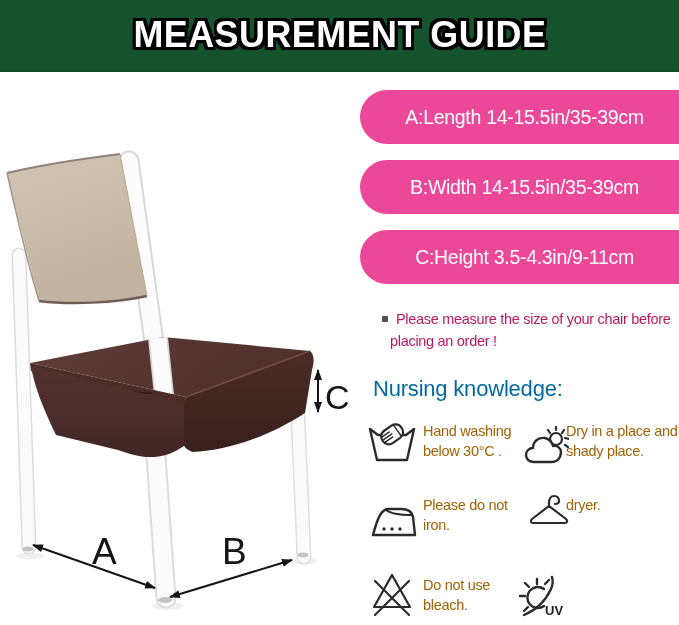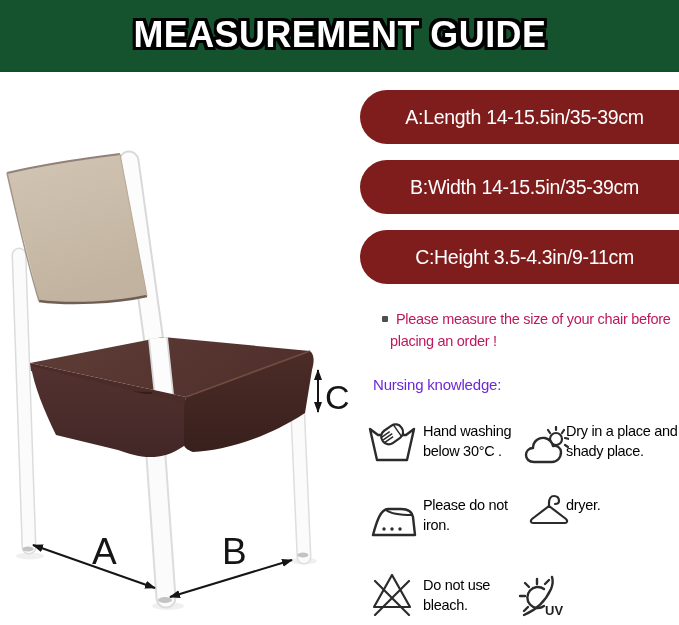--- a/index.html
+++ b/index.html
@@ -19,36 +19,36 @@
       -3px -3px 0 #000, 3px -3px 0 #000, -3px 3px 0 #000, 3px 3px 0 #000,
       -3px 0 0 #000, 3px 0 0 #000, 0 -3px 0 #000, 0 3px 0 #000,
       -2px -3px 0 #000, 2px 3px 0 #000, -3px 2px 0 #000, 3px -2px 0 #000;
     white-space:nowrap;
   }
   
   .chair{position:absolute;left:0;top:0;}
   
   .right{position:absolute;left:360px;top:0;width:319px;height:625px;}
   .pill{
-    position:absolute;left:0;width:319px;height:54px;background:#7f1d1d;
+    position:absolute;left:0;width:319px;height:54px;background:#ec4899;
     border-radius:27px 0 0 27px;display:flex;align-items:center;justify-content:center;
     color:#fff;font-size:19.5px;letter-spacing:-0.3px;padding-left:10px;box-sizing:border-box;
     white-space:nowrap;
   }
   .pill-a{top:90px;}
   .pill-b{top:160px;}
   .pill-c{top:230px;}
   .note{position:absolute;left:22px;top:308px;font-size:14.5px;line-height:22px;color:#be185d;letter-spacing:-0.3px;}
   .note-row{display:flex;white-space:nowrap;}
   .bullet{width:6px;height:6px;background:#4f4f4f;border-radius:1px;margin:8px 8px 0 0;flex:0 0 auto;}
   .note-line2{margin-left:8px;white-space:nowrap;}
-  .care-heading{position:absolute;left:13px;top:376px;font-size:15px;color:#6d28d9;letter-spacing:-0.2px;white-space:nowrap;}
+  .care-heading{position:absolute;left:13px;top:376px;font-size:22px;color:#0369a1;letter-spacing:-0.2px;white-space:nowrap;}
   .care-icon{position:absolute;}
   .care-text{
-    position:absolute;font-size:14.5px;line-height:19.5px;color:#000000;
+    position:absolute;font-size:14.5px;line-height:19.5px;color:#a16207;
     letter-spacing:-0.3px;white-space:nowrap;
   }
   .ci1{left:8px;top:420px;}   .ct1{left:63px;top:422px;}
   .ci2{left:163px;top:426px;} .ct2{left:206px;top:422px;}
   .ci3{left:11px;top:502px;}  .ct3{left:63px;top:496px;}
   .ci4{left:169px;top:490px;} .ct4{left:206px;top:496px;}
   .ci5{left:9px;top:568px;}   .ct5{left:63px;top:576px;}
   .ci6{left:158px;top:570px;} .ct6{left:204px;top:562px;}
   .icon-stroke{stroke:#2b2b2b;fill:none;stroke-linecap:round;stroke-linejoin:round;}
 </style>

